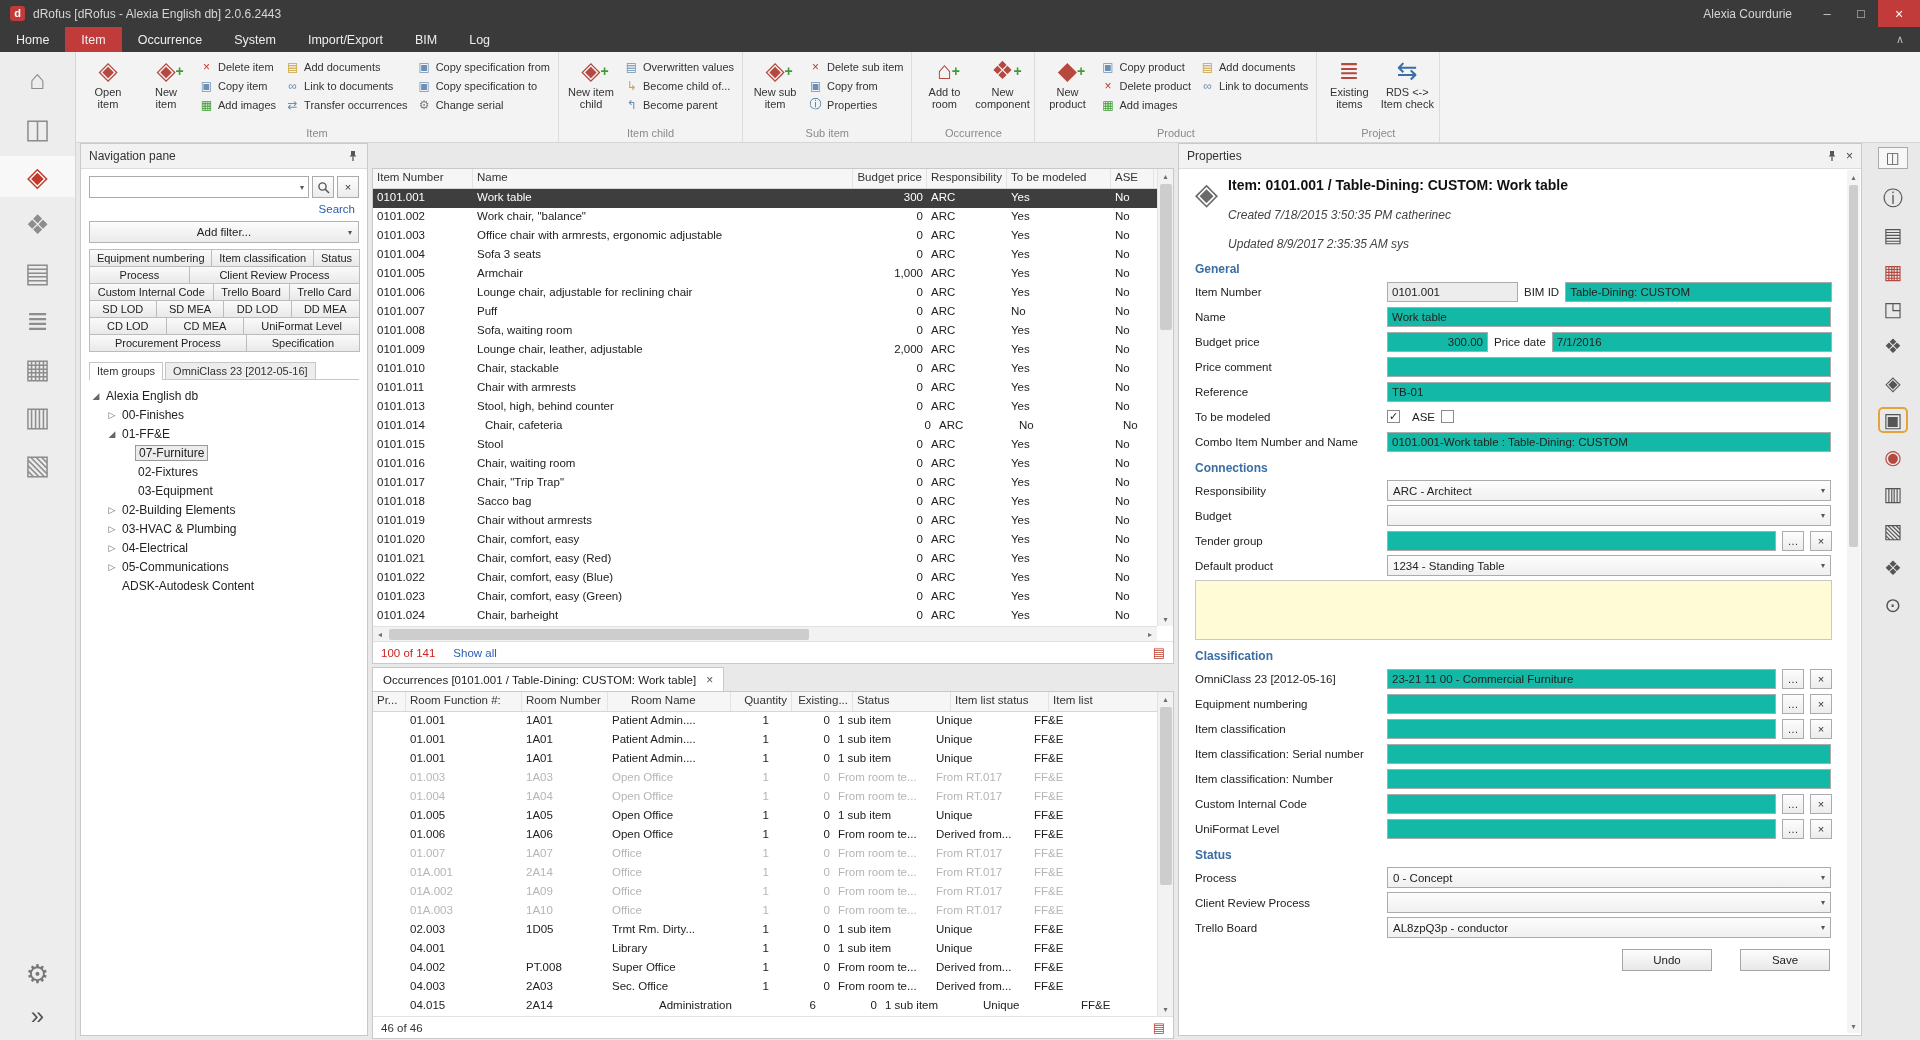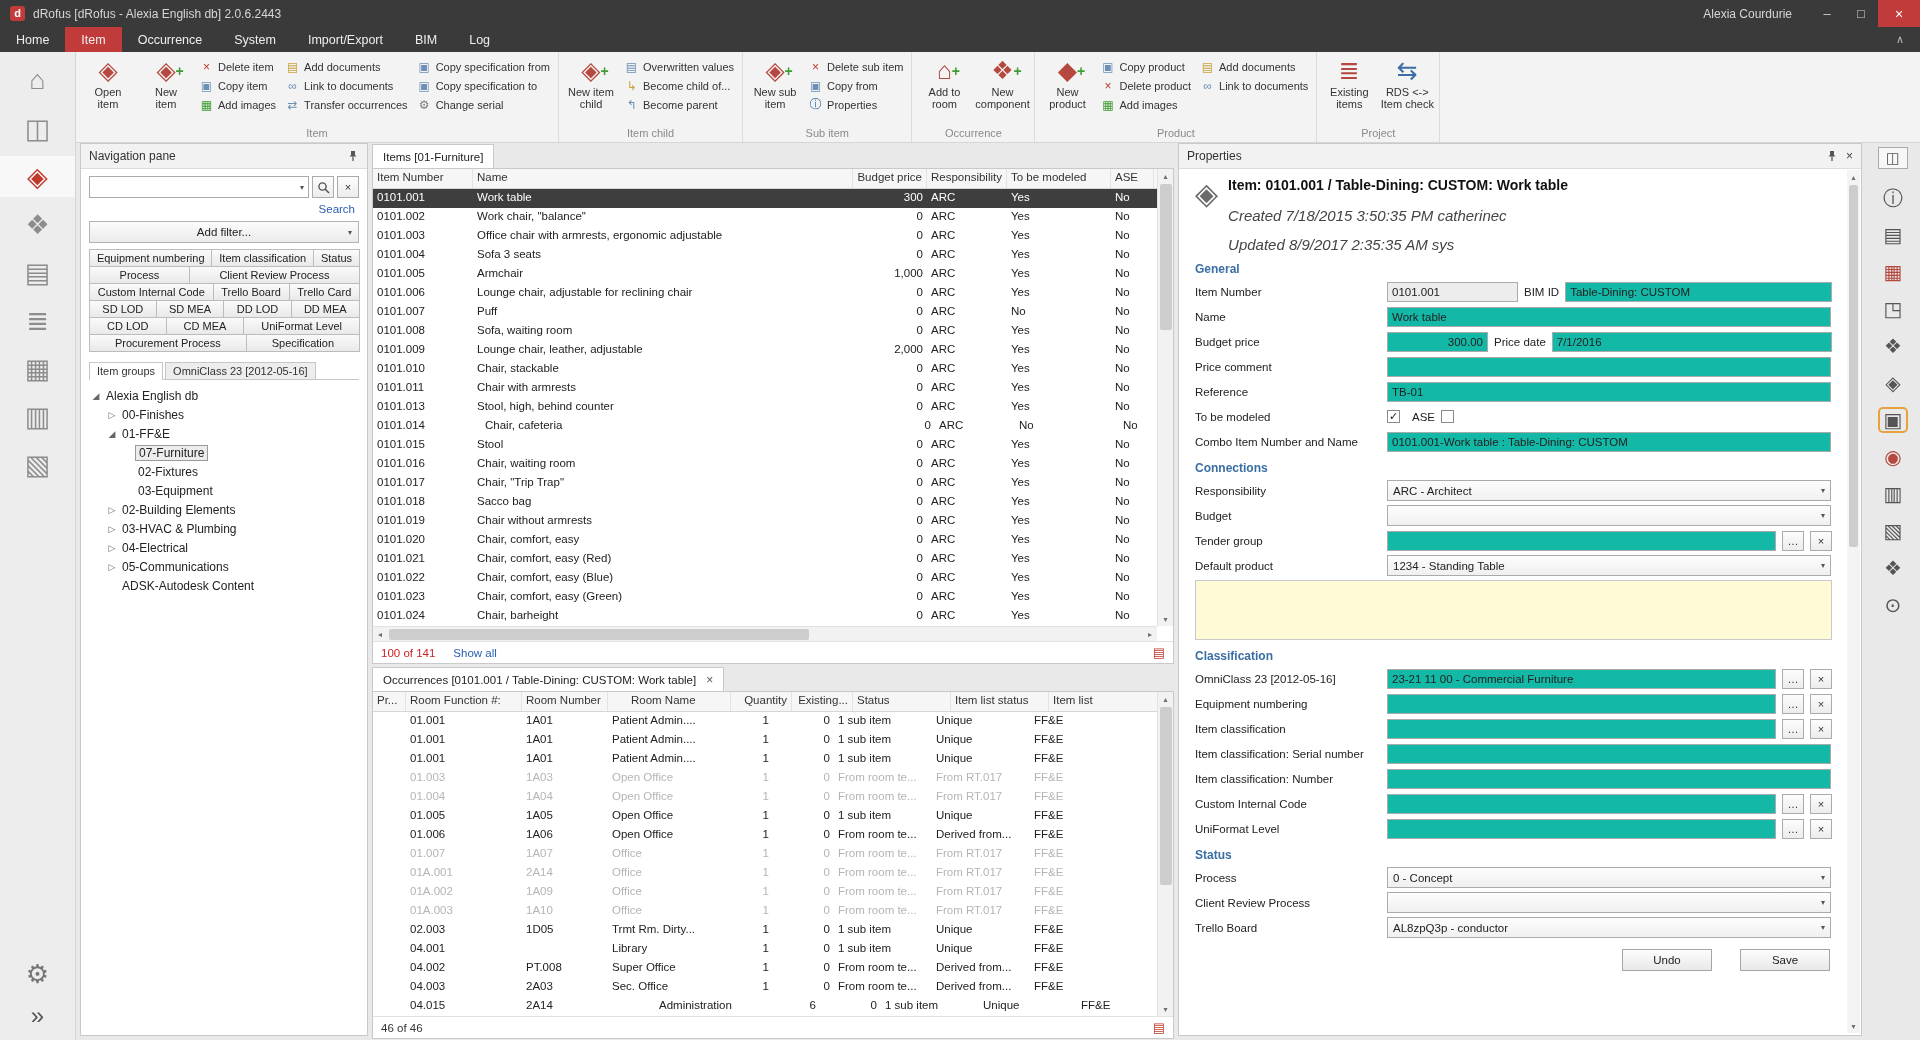--- a/index.html
+++ b/index.html
@@ -95,21 +95,21 @@
 .count-red { color:#cc2222; }
 .count-dark { color:#333; }
 .report-icon { margin-left:auto; color:#c0392b; font-size:13px; }
 
 
 .props { position:absolute; left:1178px; top:143px; width:684px; height:893px; background:#fff; border:1px solid #c9c9c9; }
 .props-body { position:absolute; top:25px; left:0; right:15px; bottom:0; overflow:hidden; }
 .item-head { display:flex; gap:10px; padding:8px 14px 4px 16px; align-items:flex-start; }
 .item-glyph { font-size:30px; color:#6a6a6a; line-height:34px; }
 .item-title { font-size:14px; font-weight:bold; color:#111; margin-bottom:2px; }
-.item-meta { font-size:15px; font-style:italic; color:#444; line-height:13px;margin-top:16px; }
+.item-meta { font-size:12px; font-style:italic; color:#444; line-height:13px;margin-top:16px; }
 .sect { color:#3a6ea5; font-size:12px; font-weight:bold; padding:7px 16px 3px; }
 .prow { display:flex; align-items:center; height:25px; padding:0 14px 0 16px; gap:6px; }
 .plabel { width:186px; flex:none; font-size:11.5px; color:#222; white-space:nowrap; overflow:hidden; }
 .plabel.inline { width:auto; flex:none; }
 .pinput { height:20px; border:1px solid #ababab; padding:0 4px; font:11.5px "Liberation Sans",sans-serif; color:#222; background:#14b8a6; }
 .pinput.ro { background:#ededed; }
 .w-full { width:444px; }
 .w-lookup { width:390px; }
 .w-short { width:131px; }
 .w-mid { flex:1; min-width:0; }
@@ -445,25 +445,20 @@
         <span class="treelabel">05-Communications</span>
       </div>
       <div class="treerow" style="padding-left: 22px;">
         <span class="arrow"></span>
         <span class="treelabel">ADSK-Autodesk Content</span>
       </div>
     </div>
 </div>
 
 <div class="doc-panel" id="items-panel">
-  <div class="tabstrip">
-    <div class="doc-tab">
-      <span>Items [01-Furniture]</span>
-    </div>
-  </div>
   <div class="tablebox">
     <div class="thead" id="items-head">
         <div class="th" style="width: 100px;">Item Number</div>
         <div class="th" style="width: 380px;">Name</div>
         <div class="th" style="width: 74px; text-align: right;">Budget price</div>
         <div class="th" style="width: 80px;">Responsibility</div>
         <div class="th" style="width: 104px;">To be modeled</div>
         <div class="th" style="width: 43px;">ASE</div>
       </div>
     <div class="tbody" id="items-body">

